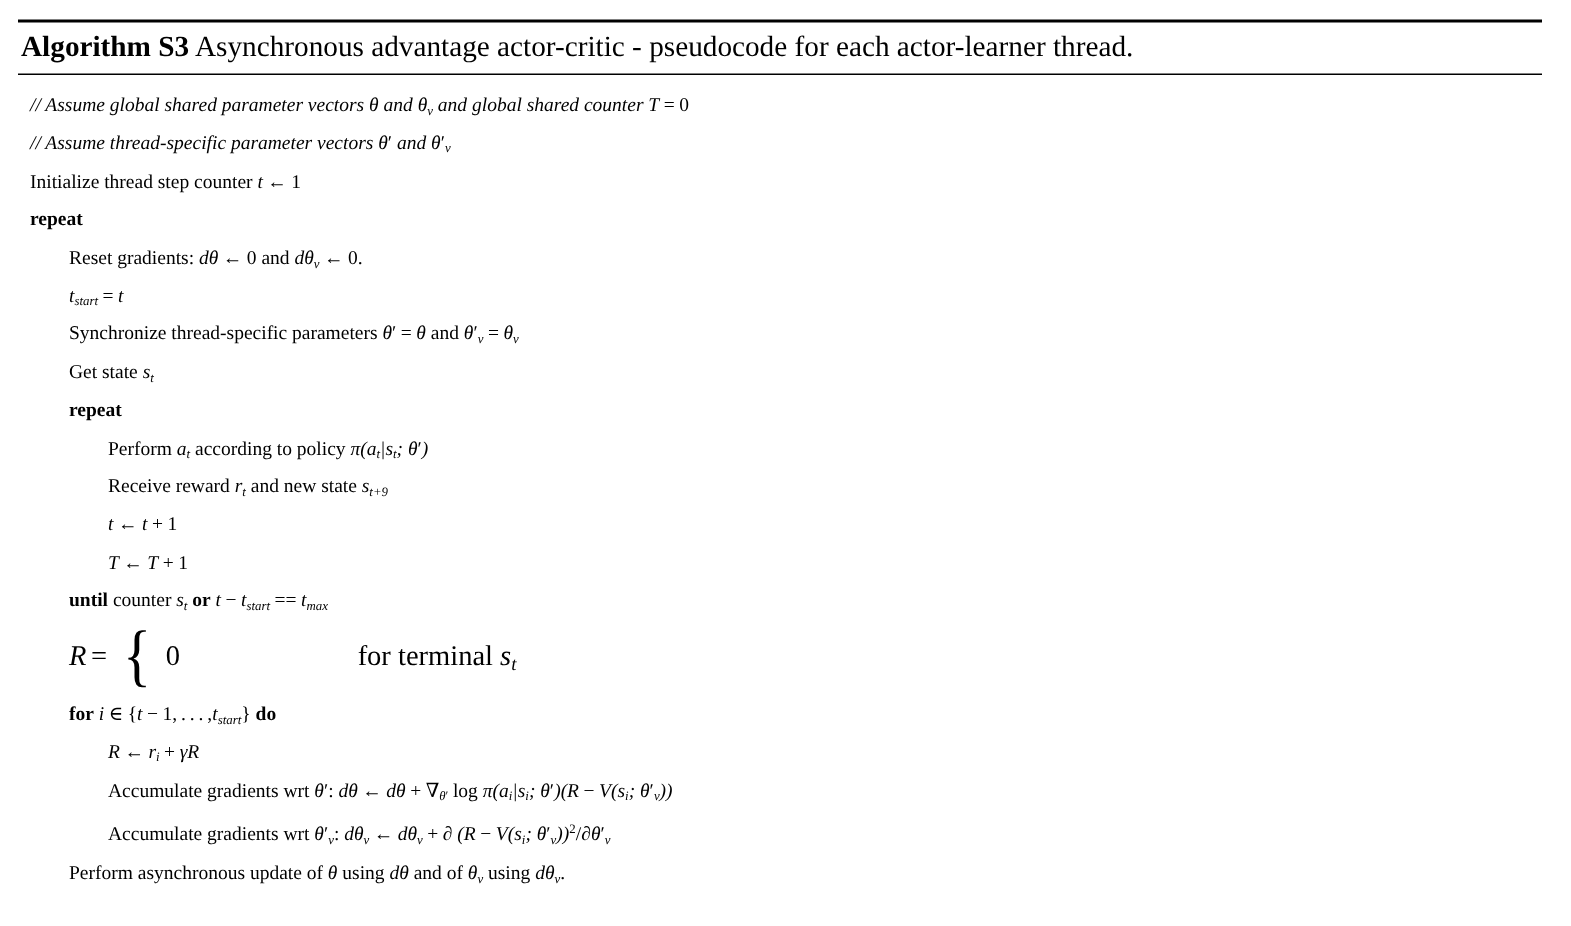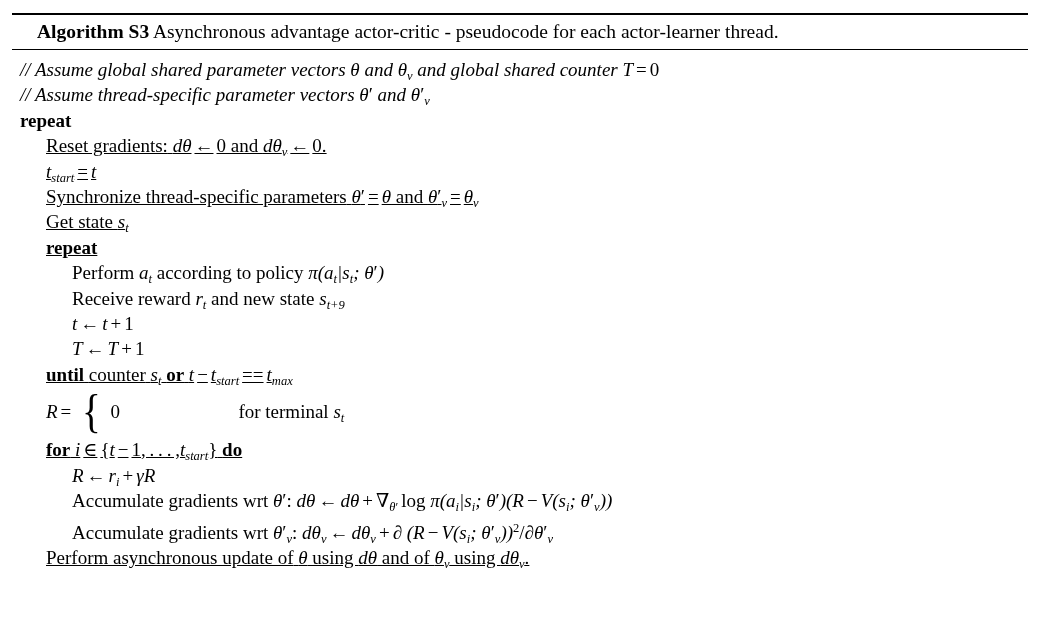--- a/index.html
+++ b/index.html
@@ -32,36 +32,36 @@
     width: 100%;
     height: 0;
   }
 
   .header-row {
     padding: 5px 0 5px 2px;
     font-size: 19.5px;
     line-height: 24px;
     white-space: nowrap;
   }
-  .header-row .alg-word { font-weight: bold; margin-left: 23px; }
+  .header-row .alg-word { font-weight: bold; }
 
   .body-block {
     padding-top: 7px;
     padding-bottom: 6px;
   }
 
   .line {
-    font-size: 19px;
+    font-size: 13px;
     line-height: 25.4px;
     white-space: nowrap;
     position: relative;
   }
 
   .ind0 { padding-left: 8px; }
-  .ind1 { padding-left: 34px; text-decoration: underline; }
+  .ind1 { padding-left: 34px; }
   .ind2 { padding-left: 60px; }
 
   .kw { font-weight: bold; }
   .cmt { font-style: italic; }
 
   
   .mi {
     font-family: "Liberation Serif", "DejaVu Serif", serif;
     font-style: italic;
   }
@@ -143,20 +143,24 @@
 
     <div class="line ind0">
       <span class="cmt">// Assume global shared parameter vectors <span class="mi">θ</span> and <span class="mi">θ<sub>v</sub></span> and global shared counter</span>
       <span class="nowrap"><span class="mi mn" style="font-style:italic">T</span><span class="op">=</span><span class="mn">0</span></span>
     </div>
 
     <div class="line ind0">
       <span class="cmt">// Assume thread-specific parameter vectors <span class="mi">θ<span class="prime">′</span></span> and <span class="mi">θ<span class="prime">′</span><sub>v</sub></span></span>
     </div>
 
+    <div class="line ind0">
+      <span>Initialize thread step counter</span>
+      <span class="nowrap"><span class="mi">t</span><span class="op">←</span><span class="mn">1</span></span>
+    </div>
 
     <div class="line ind0">
       <span class="kw">repeat</span>
     </div>
 
     <div class="line ind1">
       <span>Reset gradients:</span>
       <span class="nowrap"><span class="mi">dθ</span><span class="op">←</span><span class="mn">0</span> and <span class="mi">dθ<sub>v</sub></span><span class="op">←</span><span class="mn">0.</span></span>
     </div>
 

